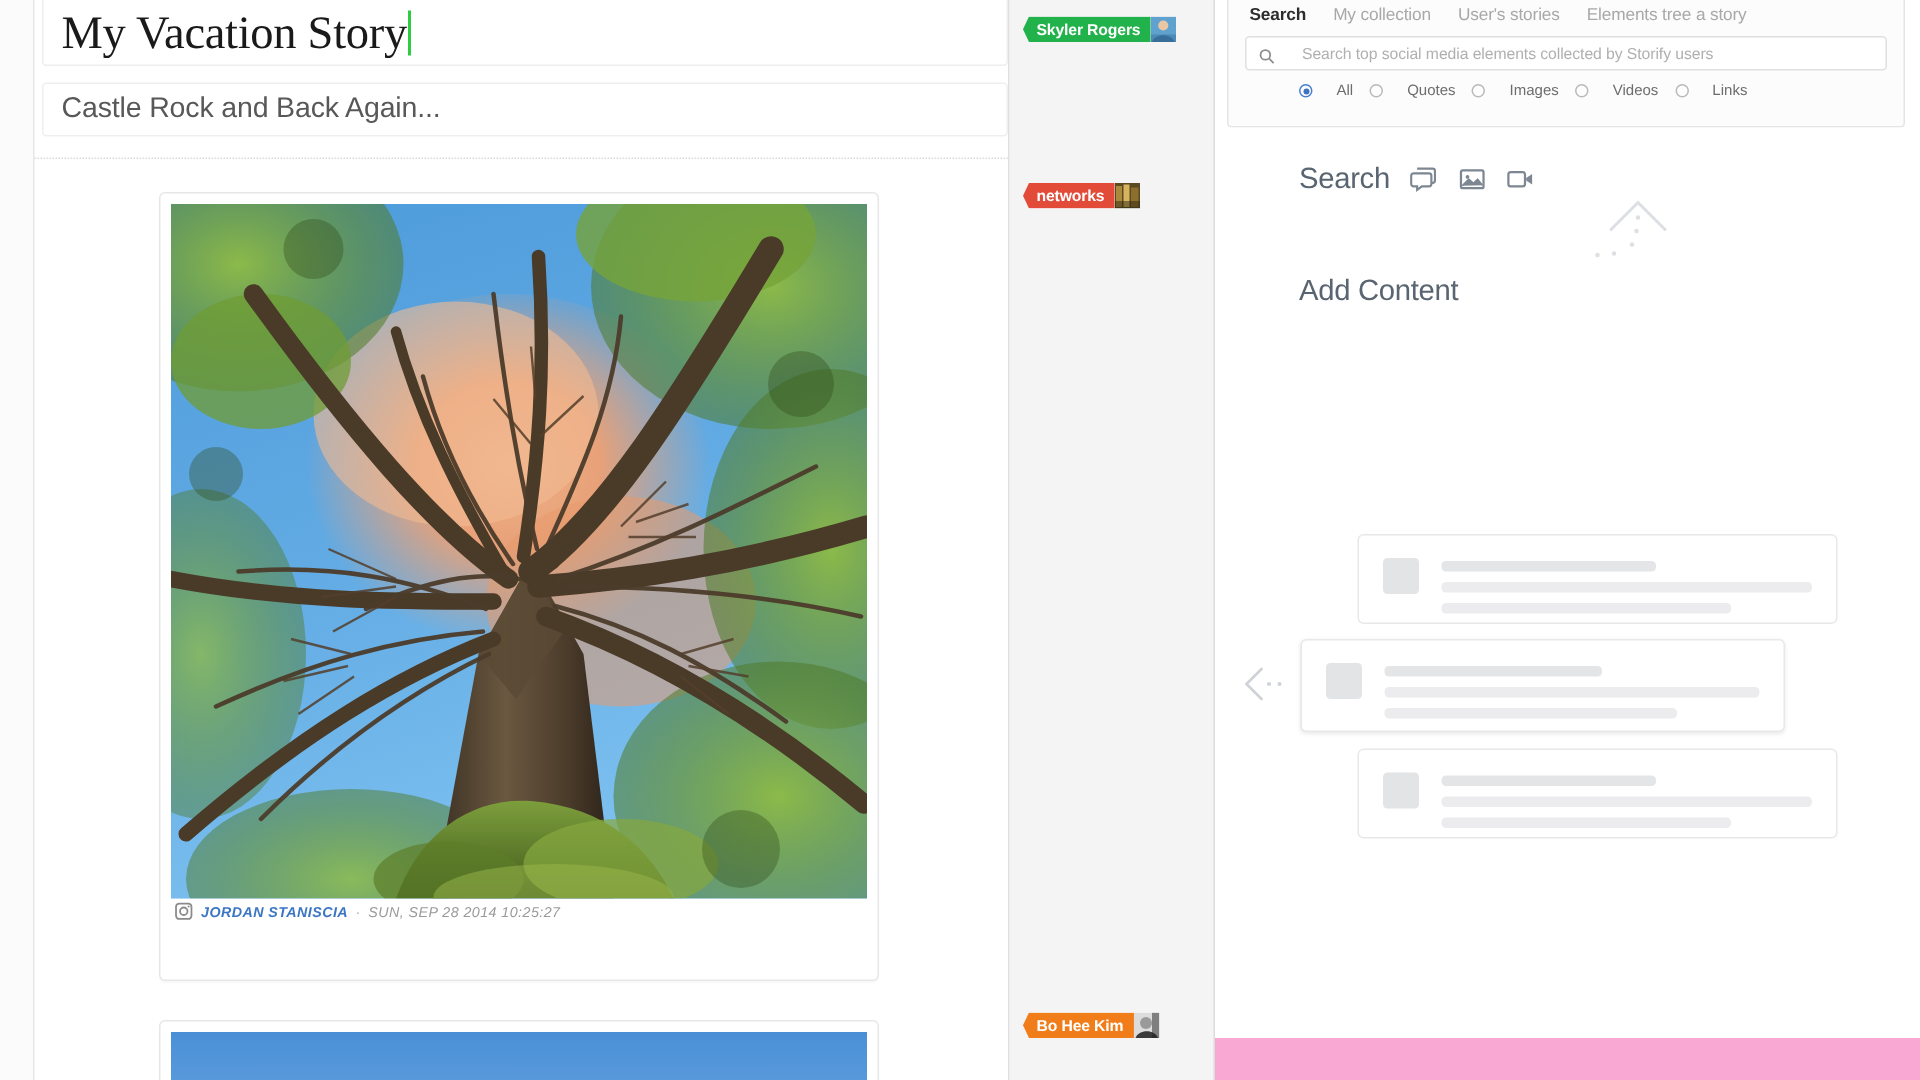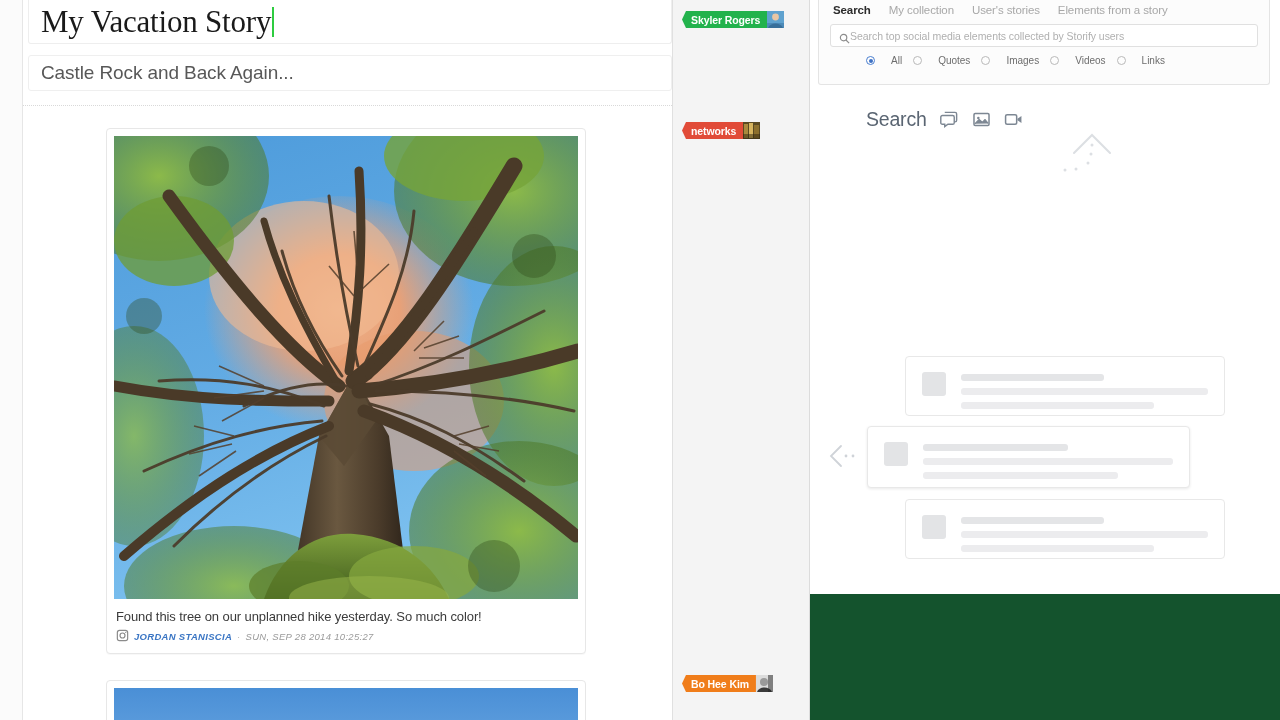--- a/index.html
+++ b/index.html
@@ -2,21 +2,21 @@
 <html><head>
 <meta charset="utf-8">
 <style>
   * { box-sizing: border-box; margin: 0; padding: 0; }
   html, body {
     width: 1280px; height: 720px;
     background: #ffffff;
     font-family: "Liberation Sans", sans-serif;
     overflow: hidden;
   }
-  #app { position: relative; width: 1280px; height: 720px; background: #14532d; }
+  #app { position: relative; width: 1280px; height: 720px; background: #f9a8d4; }
 
   
   .editor-col {
     position: absolute; left: 0; top: 0; width: 673px; height: 720px;
     background: #fbfbfb;
   }
   .editor-inner {
     position: absolute; left: 22px; top: 0; right: 0; bottom: 0;
     background: #ffffff;
     border-left: 1px solid #e6e6e6;
@@ -91,37 +91,37 @@
     display: flex; align-items: center; padding: 0 7px 0 9px;
     font-size: 10.5px; font-weight: bold; color: #ffffff;
     white-space: nowrap; letter-spacing: -0.1px;
     clip-path: polygon(4px 0, 100% 0, 100% 100%, 4px 100%, 0 50%);
   }
   .collab-av { width: 17px; height: 17px; overflow: hidden; }
   .collab-av svg { display: block; }
 
   
   .right-col {
-    position: absolute; left: 810px; top: 0; width: 470px; height: 594px;
+    position: absolute; left: 810px; top: 0; width: 470px; height: 692px;
     background: #ffffff;
   }
   .search-box {
     position: absolute; left: 8px; top: -6px; width: 452px; height: 91px;
     background: #fcfcfc;
     border: 1px solid #e4e4e4; border-top: none;
     border-radius: 0 0 3px 3px;
   }
   .tabs { display: flex; align-items: center; gap: 18px; padding: 10px 14px 0 14px; }
   .tab { font-size: 11.5px; color: #a8a8a8; letter-spacing: -0.1px; }
   .tab.active { color: #2d2d2d; font-weight: bold; }
 
   .search-input-wrap {
     margin: 8px 11px 0 11px; height: 23px;
     background: #ffffff; border: 1px solid #e0e0e0; border-radius: 3px;
-    display: flex; align-items: center; padding: 0 8px; gap: 0;
+    display: flex; align-items: center; padding: 0 8px; gap: 18px;
   }
   .mag { width: 11px; height: 11px; flex: 0 0 11px; color: #8d8d8d; }
   .search-ph { font-size: 10.5px; color: #b0b0b0; letter-spacing: -0.05px; }
 
   .radio-row { display: flex; align-items: center; gap: 11px; padding: 8px 0 0 47px; }
   .radio { display: flex; align-items: center; gap: 16px; }
   .dot {
     width: 9px; height: 9px; border-radius: 50%;
     border: 1px solid #b9b9b9; background: #fdfdfd;
     display: flex; align-items: center; justify-content: center;
@@ -275,21 +275,20 @@
             <ellipse cx="255" cy="462" rx="80" ry="22" fill="#9ab84c" opacity="0.5"></ellipse>
 
             <g fill="#2f4717" opacity="0.35">
               <circle cx="420" cy="120" r="22"></circle>
                 <circle cx="30" cy="180" r="18"></circle>
               <circle cx="380" cy="430" r="26"></circle>
                 <circle cx="95" cy="30" r="20"></circle>
             </g>
           </svg>
         </div>
-        <div class="card-caption">Found this tree on our unplanned hike yesterday. So much color!</div>
         <div class="card-meta">
           <span class="ig-icon">
             <svg viewBox="0 0 24 24" fill="none" stroke="currentColor" stroke-width="2.2">
               <rect x="2.5" y="2.5" width="19" height="19" rx="4"></rect>
               <circle cx="12" cy="12" r="4.6"></circle>
               <circle cx="18" cy="6.2" r="1.3" fill="currentColor" stroke="none"></circle>
             </svg>
           </span>
           <span class="meta-author">JORDAN STANISCIA</span>
           <span class="meta-dot">·</span>
@@ -355,21 +354,21 @@
 
   </div>
 
   <div class="right-col">
 
     <div class="search-box">
       <div class="tabs">
         <span class="tab active">Search</span>
         <span class="tab">My collection</span>
         <span class="tab">User's stories</span>
-        <span class="tab">Elements from a story</span>
+        <span class="tab">Elements tree a story</span>
       </div>
 
       <div class="search-input-wrap">
         <span class="mag">
           <svg viewBox="0 0 24 24" fill="none" stroke="currentColor" stroke-width="2.6">
             <circle cx="10" cy="10" r="7"></circle>
               <path d="M15.2 15.2 L22 22"></path>
           </svg>
         </span>
         <span class="search-ph">Search top social media elements collected by Storify users</span>
@@ -430,20 +429,23 @@
           </svg>
         </span>
         <span class="net-icon">
           <svg viewBox="0 0 24 24" fill="none" stroke="currentColor" stroke-width="1.9">
             <rect x="2" y="6" width="14" height="12" rx="2"></rect>
             <path d="M17 11 L22 7.5 v9 L17 13 Z" fill="currentColor" stroke="none"></path>
           </svg>
         </span>
       </div>
 
+      <div class="sec-head-row add-head">
+        <span class="sec-title">Add Content</span>
+      </div>
 
       <span class="arrow-left">
         <svg viewBox="0 0 38 32" fill="none" stroke="currentColor">
           <path d="M14 6 L4 16 L14 26" stroke-width="1.8" stroke-linecap="round"></path>
           <g fill="currentColor" stroke="none">
             <circle cx="19" cy="16" r="1.4"></circle>
               <circle cx="26" cy="16" r="1.4"></circle>
           </g>
         </svg>
       </span>

